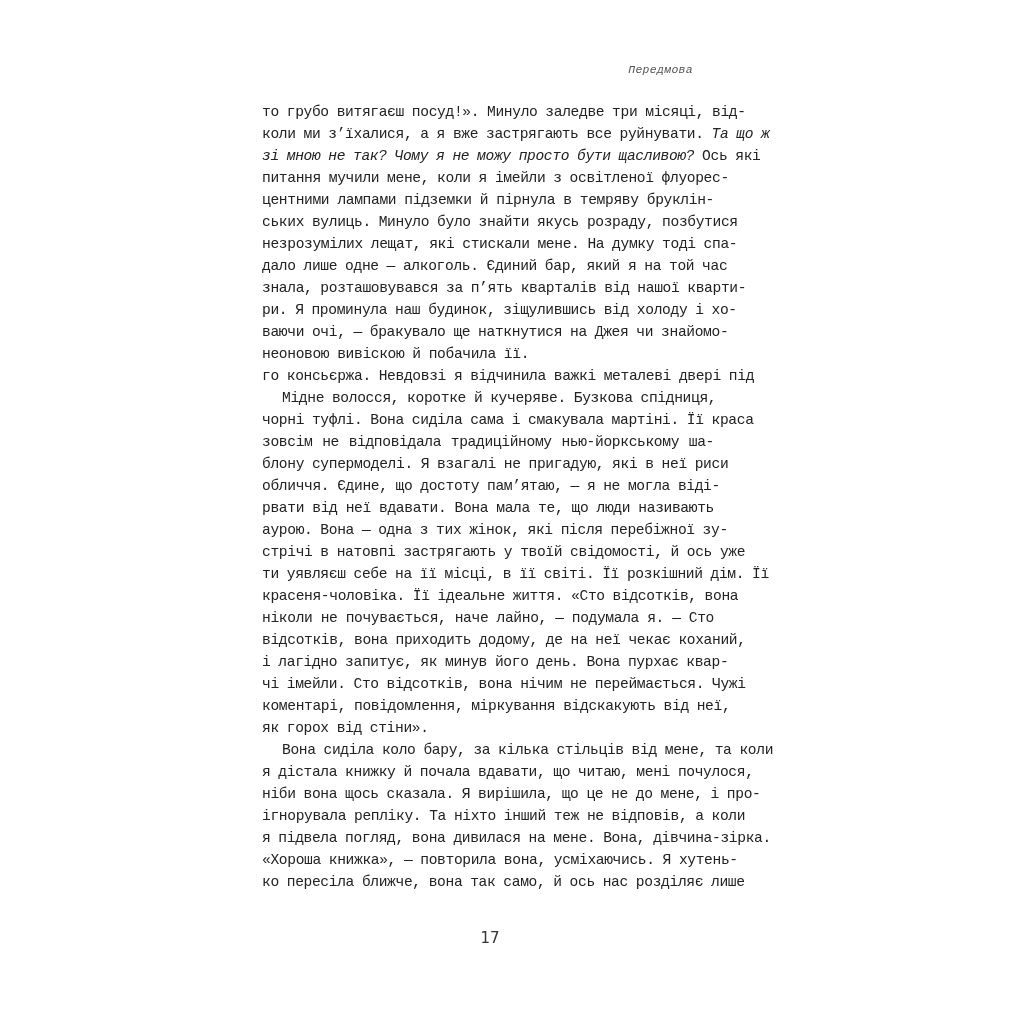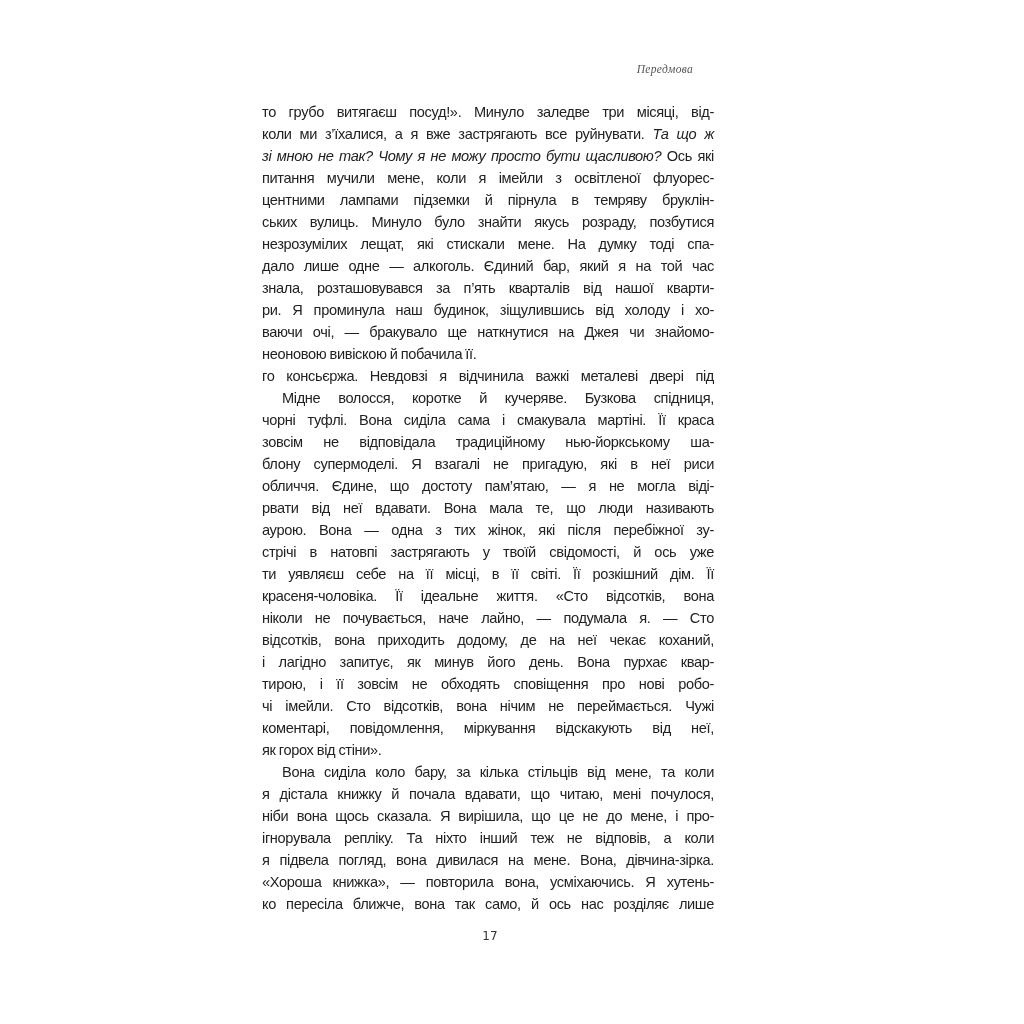--- a/index.html
+++ b/index.html
@@ -16,32 +16,32 @@
     .page {
       position: absolute;
       left: 0; top: 0;
       width: 1024px; height: 1024px;
       background: #ffffff;
     }
     .running-head {
       position: absolute;
       top: 63px;
       right: 331px;
-      font-family: Liberation Serif, serif;
+      font-family: Liberation Mono, monospace;
       font-style: italic;
       font-size: 11.5px;
       color: #555555;
       letter-spacing: 0.3px;
     }
     .text-block {
       position: absolute;
       left: 262px;
       top: 101px;
       width: 452px;
-      font-family: Liberation Sans, sans-serif;
+      font-family: Liberation Mono, monospace;
       font-size: 14.6px;
       line-height: 22px;
       color: #222222;
       text-align: justify;
       hyphens: manual;
       letter-spacing: -0.35px;
       word-spacing: -0.5px;
     }
     .line {
       display: block;
@@ -59,21 +59,21 @@
     .it {
       font-style: italic;
     }
     .page-number {
       position: absolute;
       top: 929px;
       left: 480px;
       width: 20px;
       text-align: center;
       font-family: "DejaVu Sans", sans-serif;
-      font-size: 12px;
+      font-size: 15px;
       color: #333333;
     }
   </style>
 </head>
 <body>
 
 <div class="page">
   <div class="running-head">Передмова</div>
   <div class="text-block" id="text-block">
       <div>
@@ -98,21 +98,20 @@
         <span class="line"><span>блону супермоделі. Я взагалі не пригадую, які в неї риси</span></span>
         <span class="line"><span>обличчя. Єдине, що достоту пам’ятаю, — я не могла віді-</span></span>
         <span class="line"><span>рвати від неї вдавати. Вона мала те, що люди називають</span></span>
         <span class="line"><span>аурою. Вона — одна з тих жінок, які після перебіжної зу-</span></span>
         <span class="line"><span>стрічі в натовпі застрягають у твоїй свідомості, й ось уже</span></span>
         <span class="line"><span>ти уявляєш себе на її місці, в її світі. Її розкішний дім. Її</span></span>
         <span class="line"><span>красеня-чоловіка. Її ідеальне життя. «Сто відсотків, вона</span></span>
         <span class="line"><span>ніколи не почувається, наче лайно, — подумала я. — Сто</span></span>
         <span class="line"><span>відсотків, вона приходить додому, де на неї чекає коханий,</span></span>
         <span class="line"><span>і лагідно запитує, як минув його день. Вона пурхає квар-</span></span>
-        <span class="line"><span>тирою, і її зовсім не обходять сповіщення про нові робо-</span></span>
         <span class="line"><span>чі імейли. Сто відсотків, вона нічим не переймається. Чужі</span></span>
         <span class="line"><span>коментарі, повідомлення, міркування відскакують від неї,</span></span>
         <span class="line last"><span>як горох від стіни».</span></span>
       </div>
       <div>
         <span class="line indent"><span>Вона сиділа коло бару, за кілька стільців від мене, та коли</span></span>
         <span class="line"><span>я дістала книжку й почала вдавати, що читаю, мені почулося,</span></span>
         <span class="line"><span>ніби вона щось сказала. Я вирішила, що це не до мене, і про-</span></span>
         <span class="line"><span>ігнорувала репліку. Та ніхто інший теж не відповів, а коли</span></span>
         <span class="line"><span>я підвела погляд, вона дивилася на мене. Вона, дівчина-зірка.</span></span>

